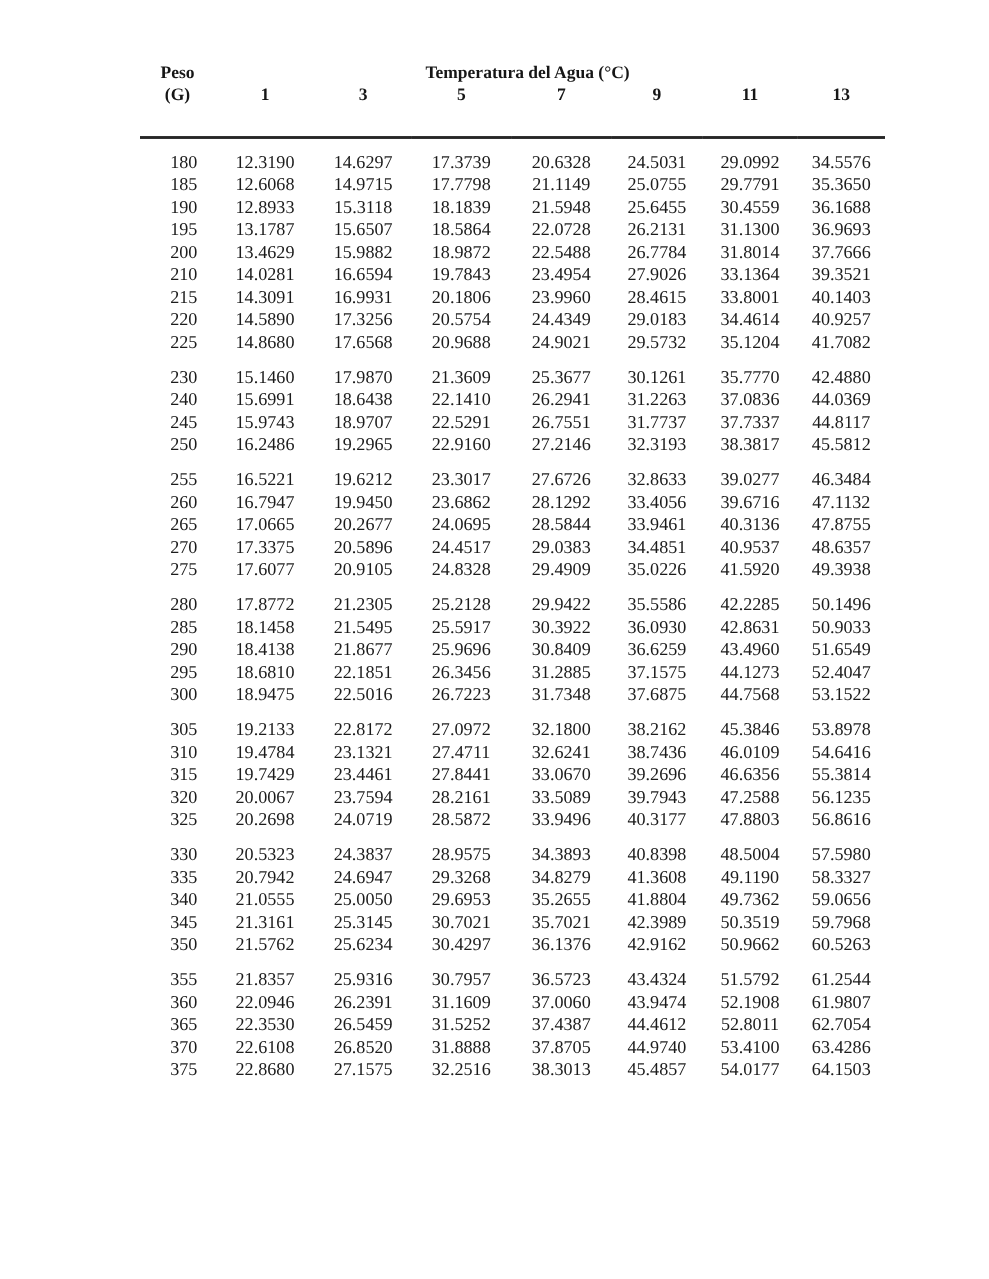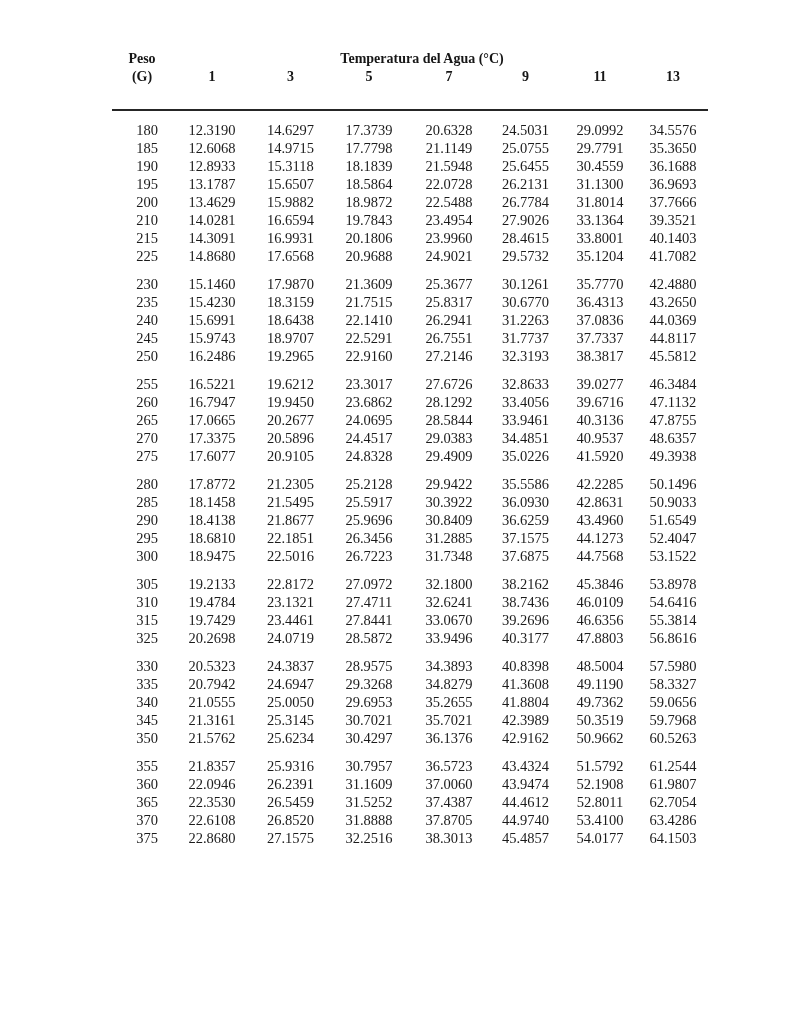--- a/index.html
+++ b/index.html
@@ -165,50 +165,50 @@
             <td>215</td>
             <td>14.3091</td>
             <td>16.9931</td>
             <td>20.1806</td>
             <td>23.9960</td>
             <td>28.4615</td>
             <td>33.8001</td>
             <td>40.1403</td>
           </tr>
           <tr>
+            <td>220</td>
+            <td>14.5890</td>
+            <td>17.3256</td>
+            <td>20.5754</td>
+            <td>24.4349</td>
+            <td>29.0183</td>
+            <td>34.4614</td>
+            <td>40.9257</td>
+          </tr>
+          <tr>
             <td>225</td>
             <td>14.8680</td>
             <td>17.6568</td>
             <td>20.9688</td>
             <td>24.9021</td>
             <td>29.5732</td>
             <td>35.1204</td>
             <td>41.7082</td>
           </tr>
           <tr class="block-start">
             <td>230</td>
             <td>15.1460</td>
             <td>17.9870</td>
             <td>21.3609</td>
             <td>25.3677</td>
             <td>30.1261</td>
             <td>35.7770</td>
             <td>42.4880</td>
           </tr>
           <tr>
-            <td>235</td>
-            <td>15.4230</td>
-            <td>18.3159</td>
-            <td>21.7515</td>
-            <td>25.8317</td>
-            <td>30.6770</td>
-            <td>36.4313</td>
-            <td>43.2650</td>
-          </tr>
-          <tr>
             <td>240</td>
             <td>15.6991</td>
             <td>18.6438</td>
             <td>22.1410</td>
             <td>26.2941</td>
             <td>31.2263</td>
             <td>37.0836</td>
             <td>44.0369</td>
           </tr>
           <tr>
@@ -355,20 +355,30 @@
             <td>315</td>
             <td>19.7429</td>
             <td>23.4461</td>
             <td>27.8441</td>
             <td>33.0670</td>
             <td>39.2696</td>
             <td>46.6356</td>
             <td>55.3814</td>
           </tr>
           <tr>
+            <td>320</td>
+            <td>20.0067</td>
+            <td>23.7594</td>
+            <td>28.2161</td>
+            <td>33.5089</td>
+            <td>39.7943</td>
+            <td>47.2588</td>
+            <td>56.1235</td>
+          </tr>
+          <tr>
             <td>325</td>
             <td>20.2698</td>
             <td>24.0719</td>
             <td>28.5872</td>
             <td>33.9496</td>
             <td>40.3177</td>
             <td>47.8803</td>
             <td>56.8616</td>
           </tr>
           <tr class="block-start">

